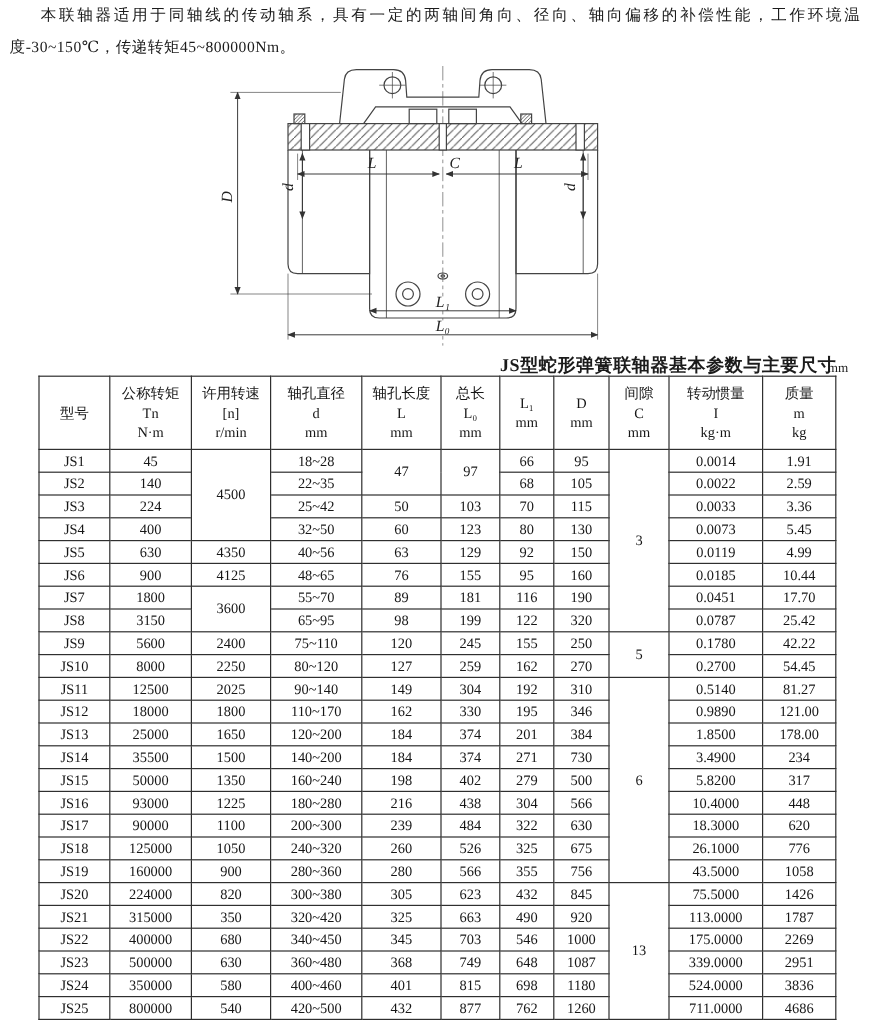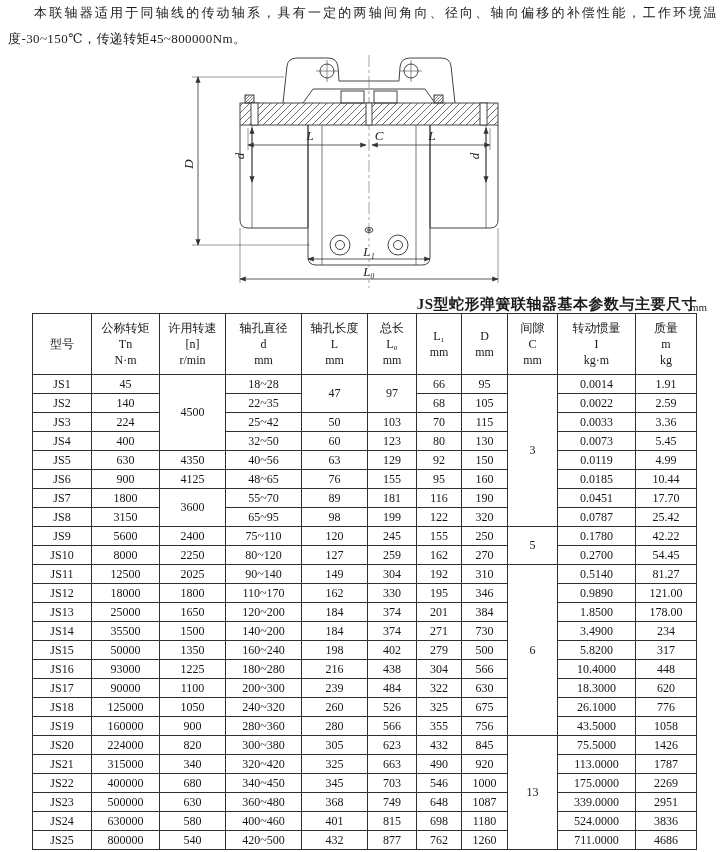--- a/index.html
+++ b/index.html
@@ -437,21 +437,21 @@
         <td>623</td>
         <td>432</td>
         <td>845</td>
         <td rowspan="6">13</td>
         <td>75.5000</td>
         <td>1426</td>
       </tr>
       <tr>
         <td>JS21</td>
         <td>315000</td>
-        <td>340</td>
+        <td>350</td>
         <td>320~420</td>
         <td>325</td>
         <td>663</td>
         <td>490</td>
         <td>920</td>
         <td>113.0000</td>
         <td>1787</td>
       </tr>
       <tr>
         <td>JS22</td>
@@ -472,21 +472,21 @@
         <td>360~480</td>
         <td>368</td>
         <td>749</td>
         <td>648</td>
         <td>1087</td>
         <td>339.0000</td>
         <td>2951</td>
       </tr>
       <tr>
         <td>JS24</td>
-        <td>630000</td>
+        <td>350000</td>
         <td>580</td>
         <td>400~460</td>
         <td>401</td>
         <td>815</td>
         <td>698</td>
         <td>1180</td>
         <td>524.0000</td>
         <td>3836</td>
       </tr>
       <tr>

